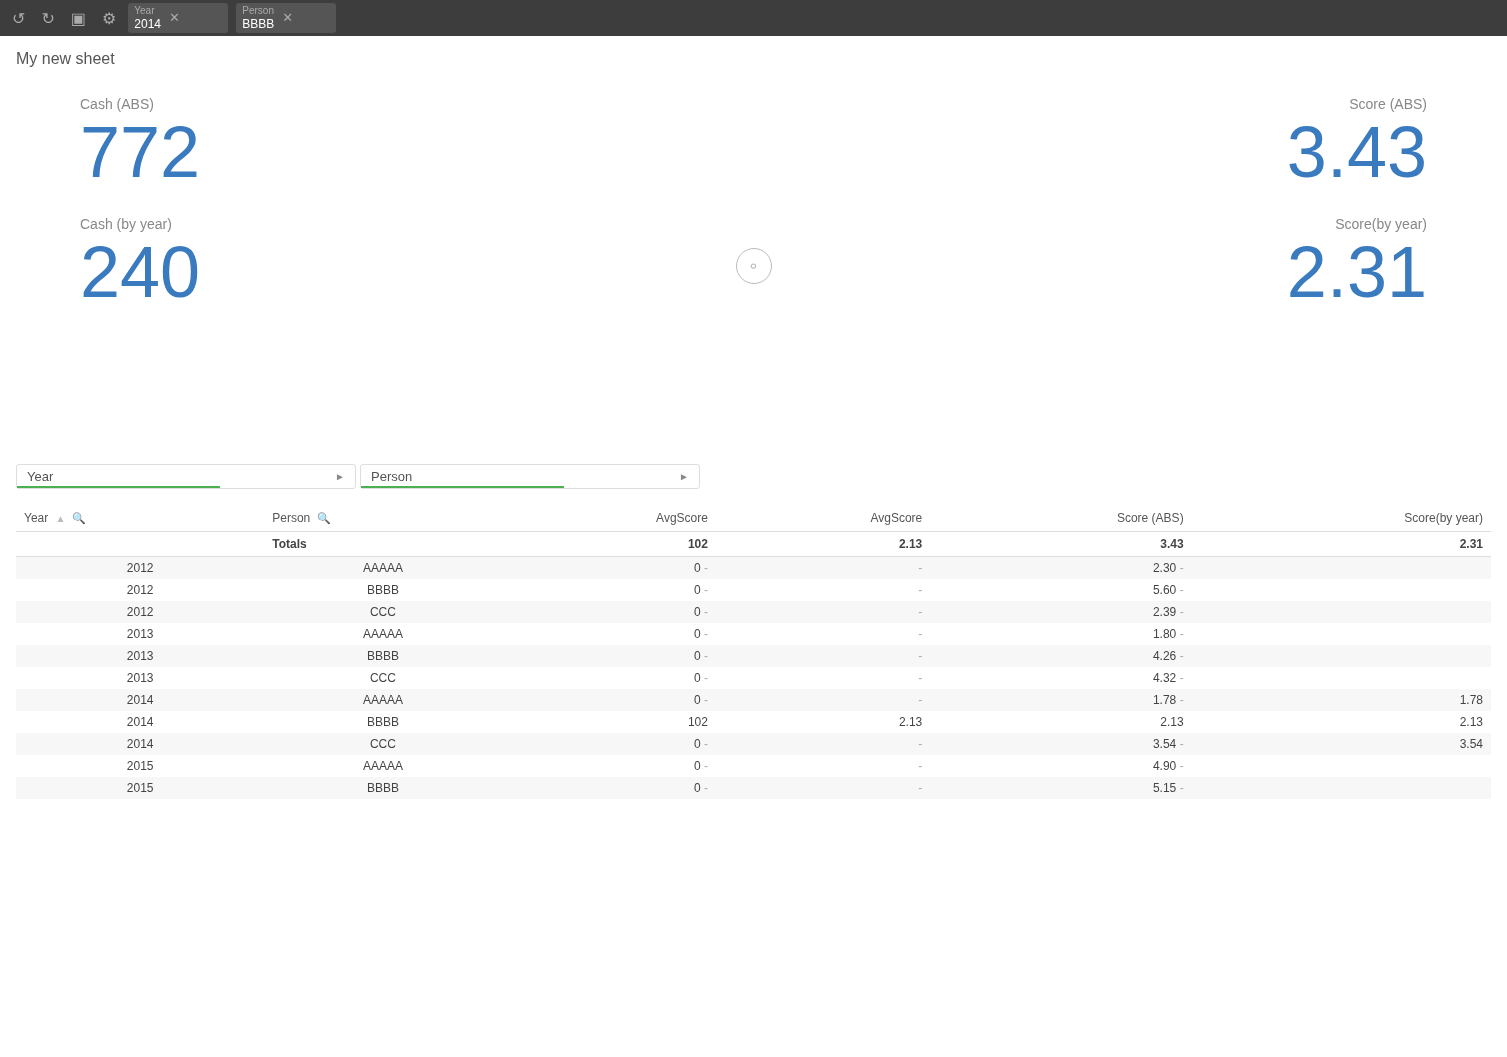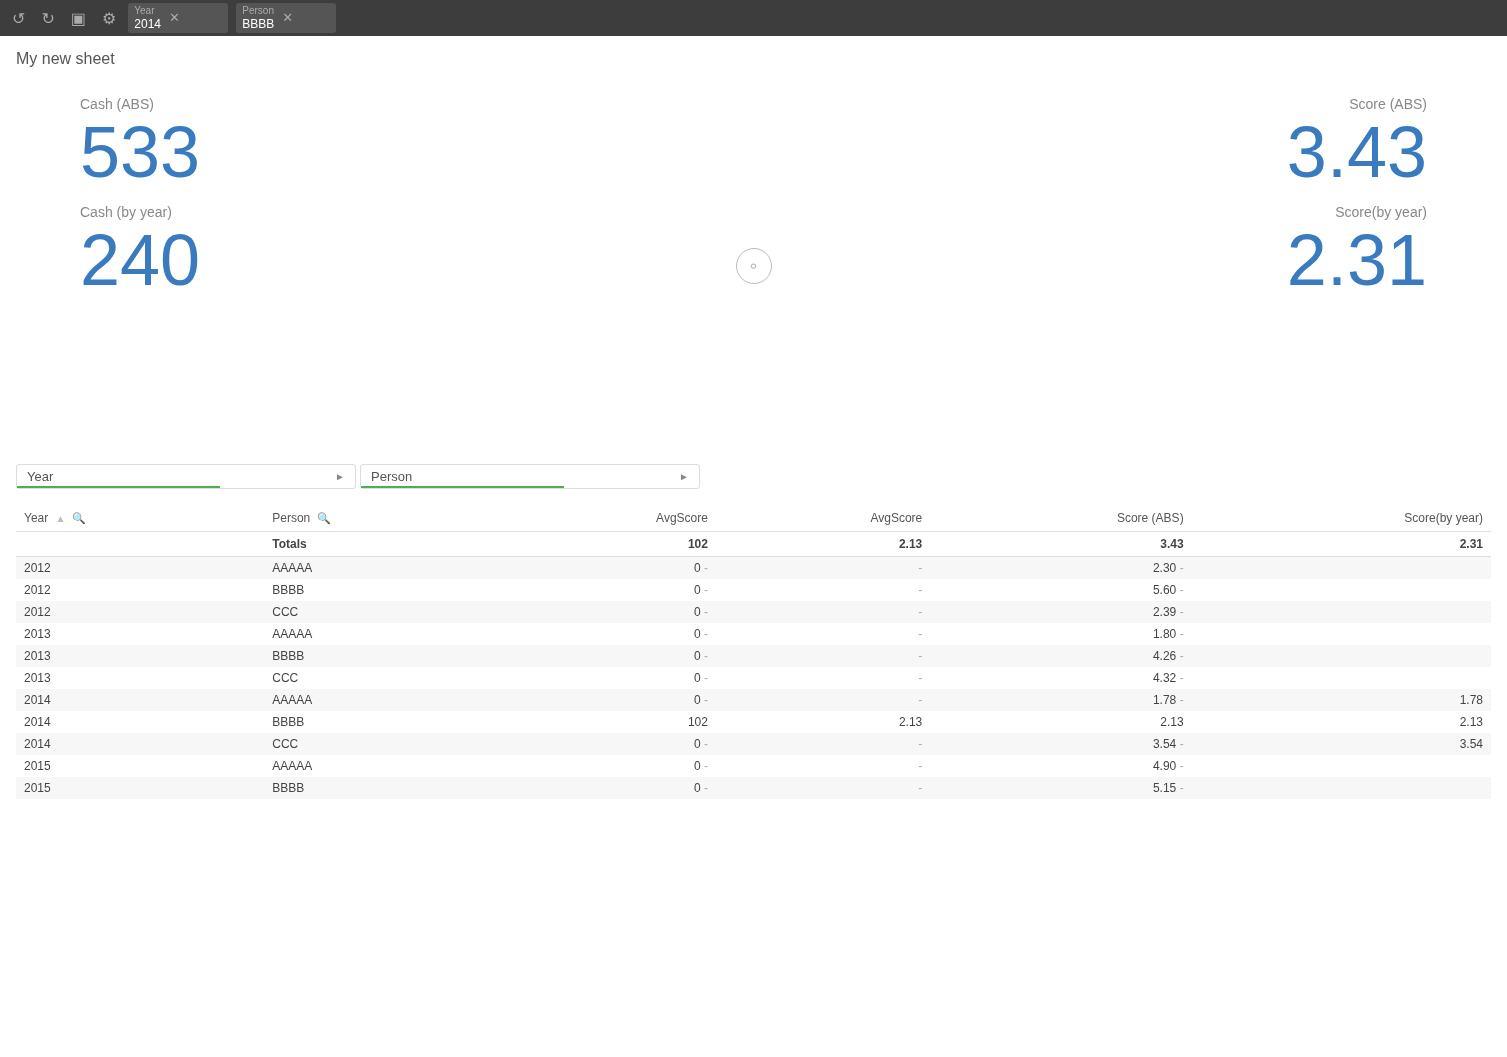--- a/index.html
+++ b/index.html
@@ -58,21 +58,21 @@
       display: flex;
       flex-direction: row;
       justify-content: space-between;
       padding: 20px 80px 10px 80px;
       min-height: 380px;
       position: relative;
     }
     .kpi-group {
       display: flex;
       flex-direction: column;
-      gap: 16px;
+      gap: 28px;
       align-items: flex-end;
     }
     .kpi-block {
       display: flex;
       flex-direction: column;
       align-items: flex-start;
     }
     .kpi-block.right { align-items: flex-end; }
     .kpi-label {
       font-size: 14px;
@@ -175,21 +175,21 @@
       padding: 5px 8px;
       border-bottom: 1px solid #ddd;
       text-align: right;
     }
     .totals-row td.left { text-align: left; margin-left: 24px; }
     tbody tr td {
       padding: 4px 8px;
       text-align: right;
       color: #444;
     }
-    tbody tr td.left { text-align: left; }
+    tbody tr td.left { text-align: center; }
     tbody tr:nth-child(even) { background: #f7f7f7; }
     tbody tr:nth-child(odd) { background: #fff; }
 
     .dash-cell { color: #aaa; }
   </style>
 </head>
 <body>
 
 <div id="toolbar">
   <span class="toolbar-icon">↺</span>
@@ -216,21 +216,21 @@
 
 <div id="page-title-bar">
   <span>My new sheet</span>
 </div>
 
 <div id="kpi-section">
 
   <div class="kpi-group">
     <div class="kpi-block">
       <span class="kpi-label">Cash (ABS)</span>
-      <span class="kpi-value">533</span>
+      <span class="kpi-value">772</span>
     </div>
     <div class="kpi-block">
       <span class="kpi-label">Cash (by year)</span>
       <span class="kpi-value">240</span>
     </div>
   </div>
 
   <div class="center-icon">⚬</div>
 
   <div class="kpi-group">

